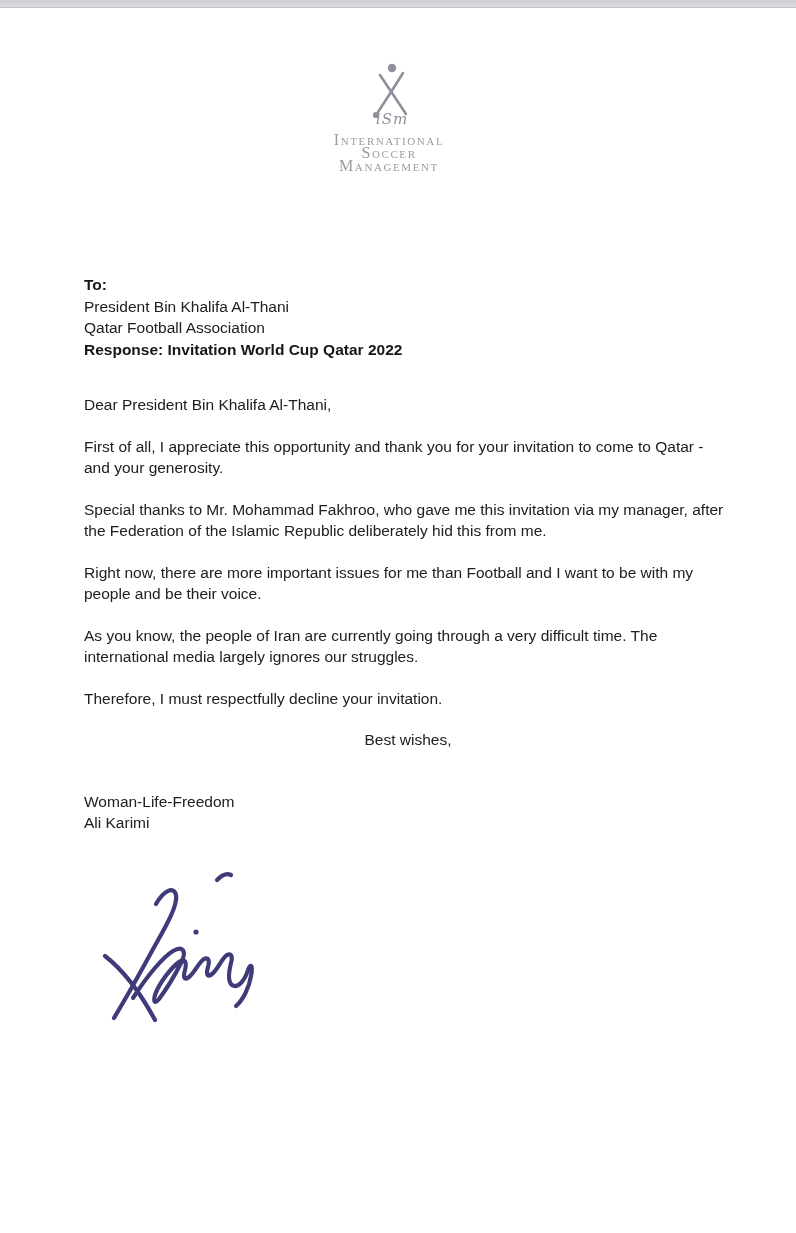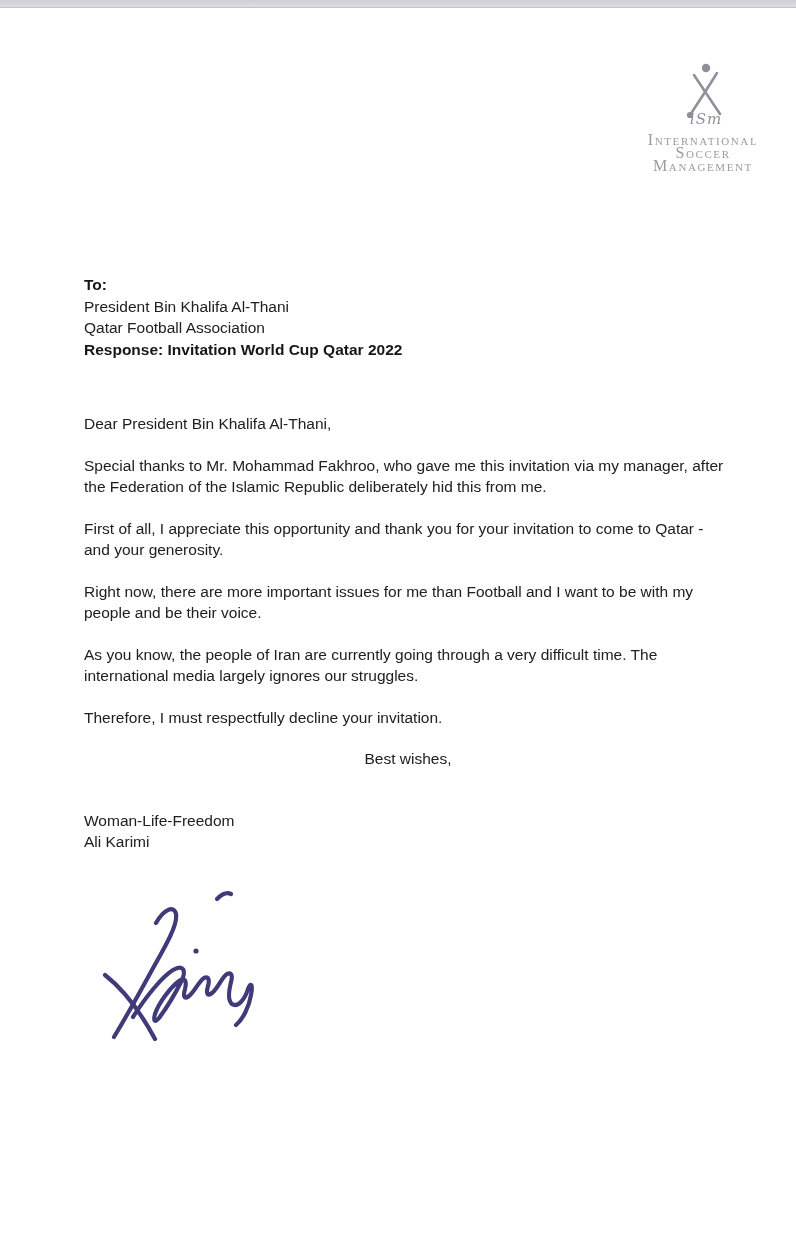--- a/index.html
+++ b/index.html
@@ -17,21 +17,21 @@
   }
   .topbar {
     height: 8px;
     width: 100%;
     background: linear-gradient(#cdcdd4, #dededf);
     border-bottom: 1px solid #c3c3cb;
   }
   
   .letterhead {
     display: flex;
-    justify-content: flex-end;
+    justify-content: center;
     padding-right: 18px;
     margin-top: 54px;
   }
   .logo-block {
     width: 150px;
     display: flex;
     flex-direction: column;
     align-items: center;
   }
   .logo-figure { display: block; }
@@ -61,21 +61,21 @@
     font-size: 15.5px;
     line-height: 21.5px;
     color: #202020;
   }
   .recipient { margin-top: 102px; }
   .to-label { font-weight: bold; color: #161616; }
   .subject {
     font-weight: bold;
     color: #161616;
   }
-  .salutation { margin-top: 53px; }
+  .salutation { margin-top: 34px; }
   .para { margin-top: 20px; }
   .closing { margin-top: 20px; text-align: center; }
   .signoff { margin-top: 40px; }
   
   .signature-wrap {
     margin-top: 32px;
     margin-left: 12px;
     width: 180px;
     height: 170px;
   }
@@ -110,22 +110,22 @@
     <div class="recipient">
       <div class="to-label">To:</div>
       <div>President Bin Khalifa Al-Thani</div>
       <div>Qatar Football Association</div>
     </div>
 
     <div class="subject">Response: Invitation World Cup Qatar 2022</div>
 
     <div class="salutation">Dear President Bin Khalifa Al-Thani,</div>
 
+    <p class="para">First of all, I appreciate this opportunity and thank you for your invitation to come to Qatar - and your generosity.</p>
     <p class="para">Special thanks to Mr. Mohammad Fakhroo, who gave me this invitation via my manager, after the Federation of the Islamic Republic deliberately hid this from me.</p>
-    <p class="para">First of all, I appreciate this opportunity and thank you for your invitation to come to Qatar - and your generosity.</p>
     <p class="para">Right now, there are more important issues for me than Football and I want to be with my people and be their voice.</p>
     <p class="para">As you know, the people of Iran are currently going through a very difficult time. The international media largely ignores our struggles.</p>
     <p class="para">Therefore, I must respectfully decline your invitation.</p>
 
     <div class="closing">Best wishes,</div>
 
     <div class="signoff">
       <div>Woman-Life-Freedom</div>
       <div>Ali Karimi</div>
     </div>

